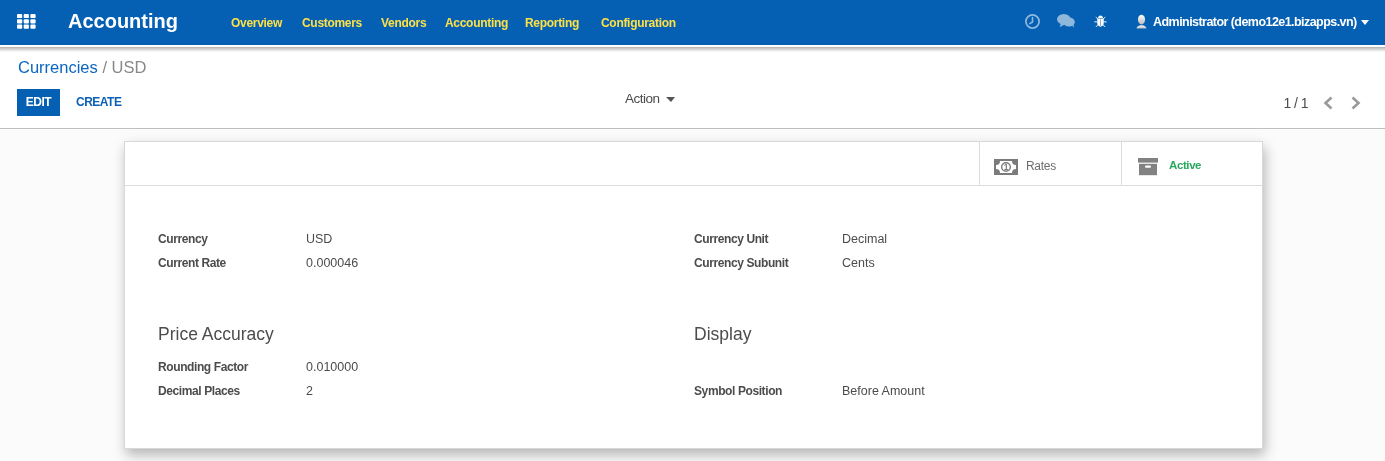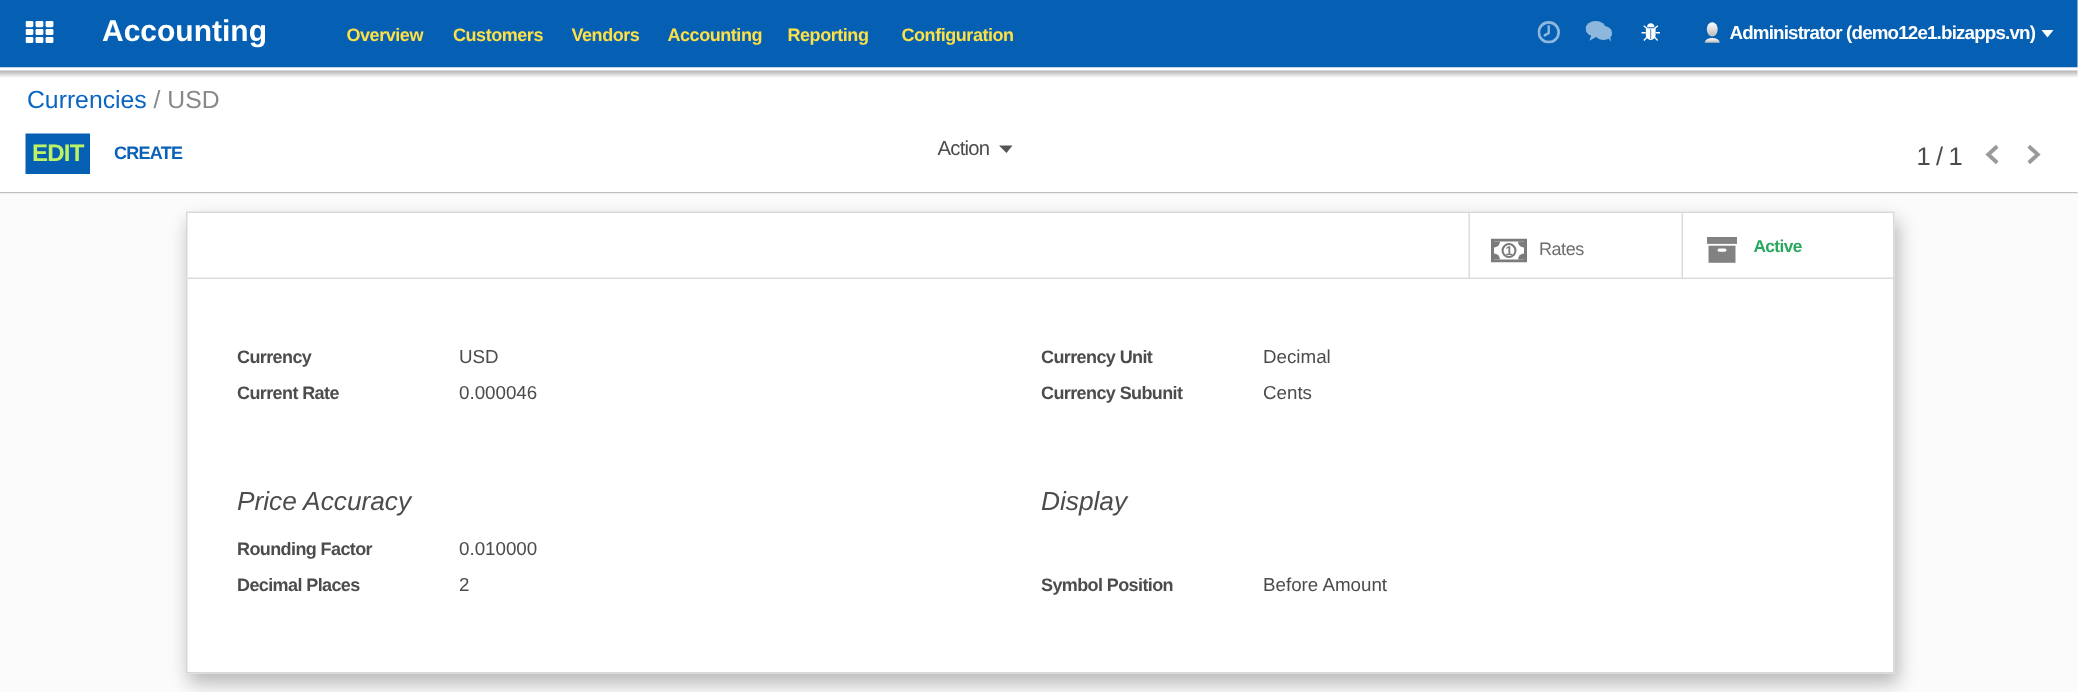--- a/index.html
+++ b/index.html
@@ -16,41 +16,41 @@
   #userzone { position:absolute; top:15px; left:1153px; color:#fff; font-size:12.5px; font-weight:bold; letter-spacing:-0.55px; }
 
   
   #cp { position:absolute; left:0; top:45px; width:1385px; height:84px; background:#fff;
     border-bottom:1px solid #bfbfbf; }
   #crumb { position:absolute; left:18px; top:13px; font-size:16.5px; }
   #crumb a { color:#0a66c2; text-decoration:none;margin-top:20px; }
   #crumb .sep { color:#888; }
   #crumb .cur { color:#888; }
   #btn-edit { position:absolute; left:17px; top:89px; width:43px; height:27px; background:#0560b3;
-    color:#bef264; font-size:16px; font-weight:bold; letter-spacing:-0.5px; text-align:center; line-height:27px; }
+    color:#ffffff; font-size:12px; font-weight:bold; letter-spacing:-0.5px; text-align:center; line-height:27px; }
   #btn-create { position:absolute; left:76px; top:89px; height:27px; color:#0a61b5;
     font-size:12px; font-weight:bold; letter-spacing:-0.5px; line-height:27px; }
   #action { position:absolute; left:625px; top:91px; font-size:13.5px; color:#4c4c4c; letter-spacing:-0.5px; }
   #action .caret { display:inline-block; width:0; height:0; border-left:5px solid transparent;
     border-right:4.5px solid transparent; border-top:5px solid #555; margin-left:6px; vertical-align:middle; }
-  #pager { position:absolute; right:77px; top:95px; font-size:17px; color:#4c4c4c; letter-spacing:-0.55px; }
+  #pager { position:absolute; right:77px; top:95px; font-size:14px; color:#4c4c4c; letter-spacing:-0.55px; }
 
   
   #sheetbg { position:absolute; left:0; top:129px; width:1385px; height:331px; background:#fbfbfb; }
   #sheet { position:absolute; left:124px; top:141px; width:1139px; height:308px; background:#fff;
     border:1px solid #d8d8d8; box-shadow:2px 6px 12px rgba(0,0,0,0.28); }
   #bbox { position:absolute; left:0; top:0; width:1137px; height:44px; border-bottom:1px solid #dcdcdc; }
   .bcell { position:absolute; top:0; width:142px; height:44px; border-left:1px solid #dcdcdc; }
   .bcell .ic { position:absolute; }
   .bcell .txt { position:absolute; font-size:12px; letter-spacing:-0.3px; }
 
   .label { font-weight:bold; color:#4c4c4c; font-size:12px; letter-spacing:-0.4px; }
   .value { color:#4c4c4c; font-size:12.5px; }
   .row { position:absolute; height:24px; line-height:24px; }
-  .h2 { position:absolute; font-size:17.5px; color:#4c4c4c;font-style:italic; }
+  .h2 { position:absolute; font-size:17.5px; color:#4c4c4c; }
 </style>
 </head>
 <body>
   <div id="nav">
     <svg class="abs" style="left:17px; top:13.7px;" width="19" height="15" viewBox="0 0 19 15">
       <g fill="#ffffff">
         <rect x="0" y="0" width="5.2" height="4.1" rx="0.9"></rect>
         <rect x="6.7" y="0" width="5.2" height="4.1" rx="0.9"></rect>
         <rect x="13.4" y="0" width="5.2" height="4.1" rx="0.9"></rect>
         <rect x="0" y="5.3" width="5.2" height="4.1" rx="0.9"></rect>

